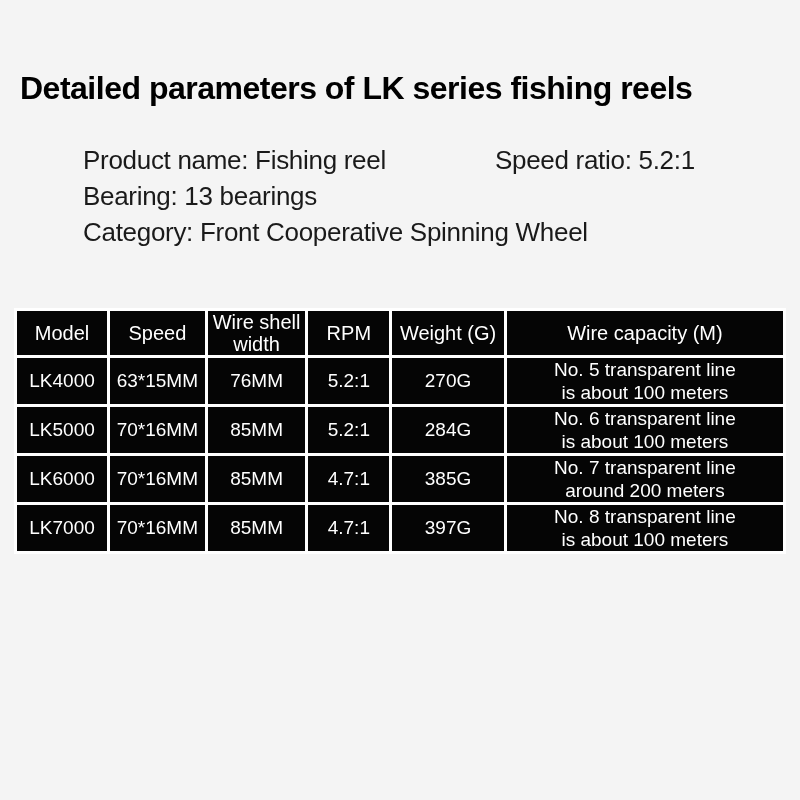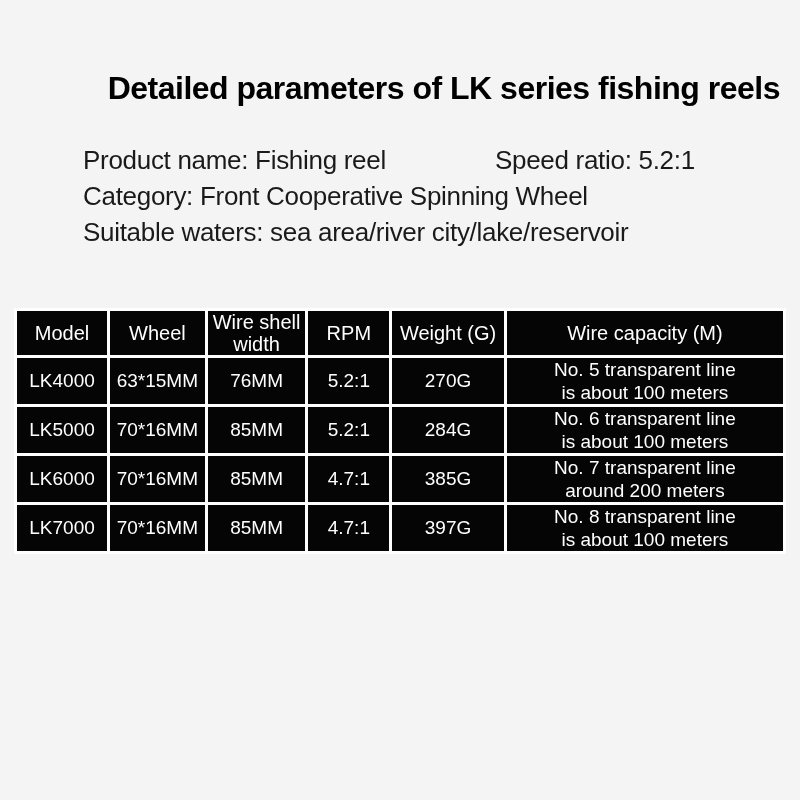--- a/index.html
+++ b/index.html
@@ -6,21 +6,21 @@
   body {
     width: 800px;
     height: 800px;
     background: #f4f4f4;
     font-family: "Liberation Sans", sans-serif;
     color: #1a1a1a;
     overflow: hidden;
   }
   .title {
     margin: 72px 20px 0 20px;
-    text-align: right;
+    text-align: left;
     font-size: 32px;
     line-height: 32px;
     font-weight: 700;
     letter-spacing: -0.5px;
     color: #000;
   }
   .info {
     margin: 38px 40px 0 60px;
     font-size: 26px;
     line-height: 36px;
@@ -65,37 +65,37 @@
 </head>
 <body>
 
 <h1 class="title">Detailed parameters of LK series fishing reels</h1>
 
 <div class="info">
   <div class="info-line">
     <span>Product name: Fishing reel</span>
     <span class="speed">Speed ratio: 5.2:1</span>
   </div>
+  <div class="info-line">Bearing: 13 bearings</div>
   <div class="info-line">Category: Front Cooperative Spinning Wheel</div>
-  <div class="info-line">Suitable waters: sea area/river city/lake/reservoir</div>
 </div>
 
 <table class="spec-table">
   <colgroup>
     <col style="width:12.1%">
       <col style="width:12.7%">
       <col style="width:13.1%">
     <col style="width:10.9%">
       <col style="width:14.9%">
       <col style="width:36.3%">
   </colgroup>
   <thead>
     <tr>
       <th>Model</th>
-      <th>Wheel</th>
+      <th>Speed</th>
       <th>Wire shell width</th>
       <th>RPM</th>
       <th>Weight (G)</th>
       <th>Wire capacity (M)</th>
     </tr>
   </thead>
   <tbody>
     <tr>
       <td>LK4000</td>
       <td>63*15MM</td>

